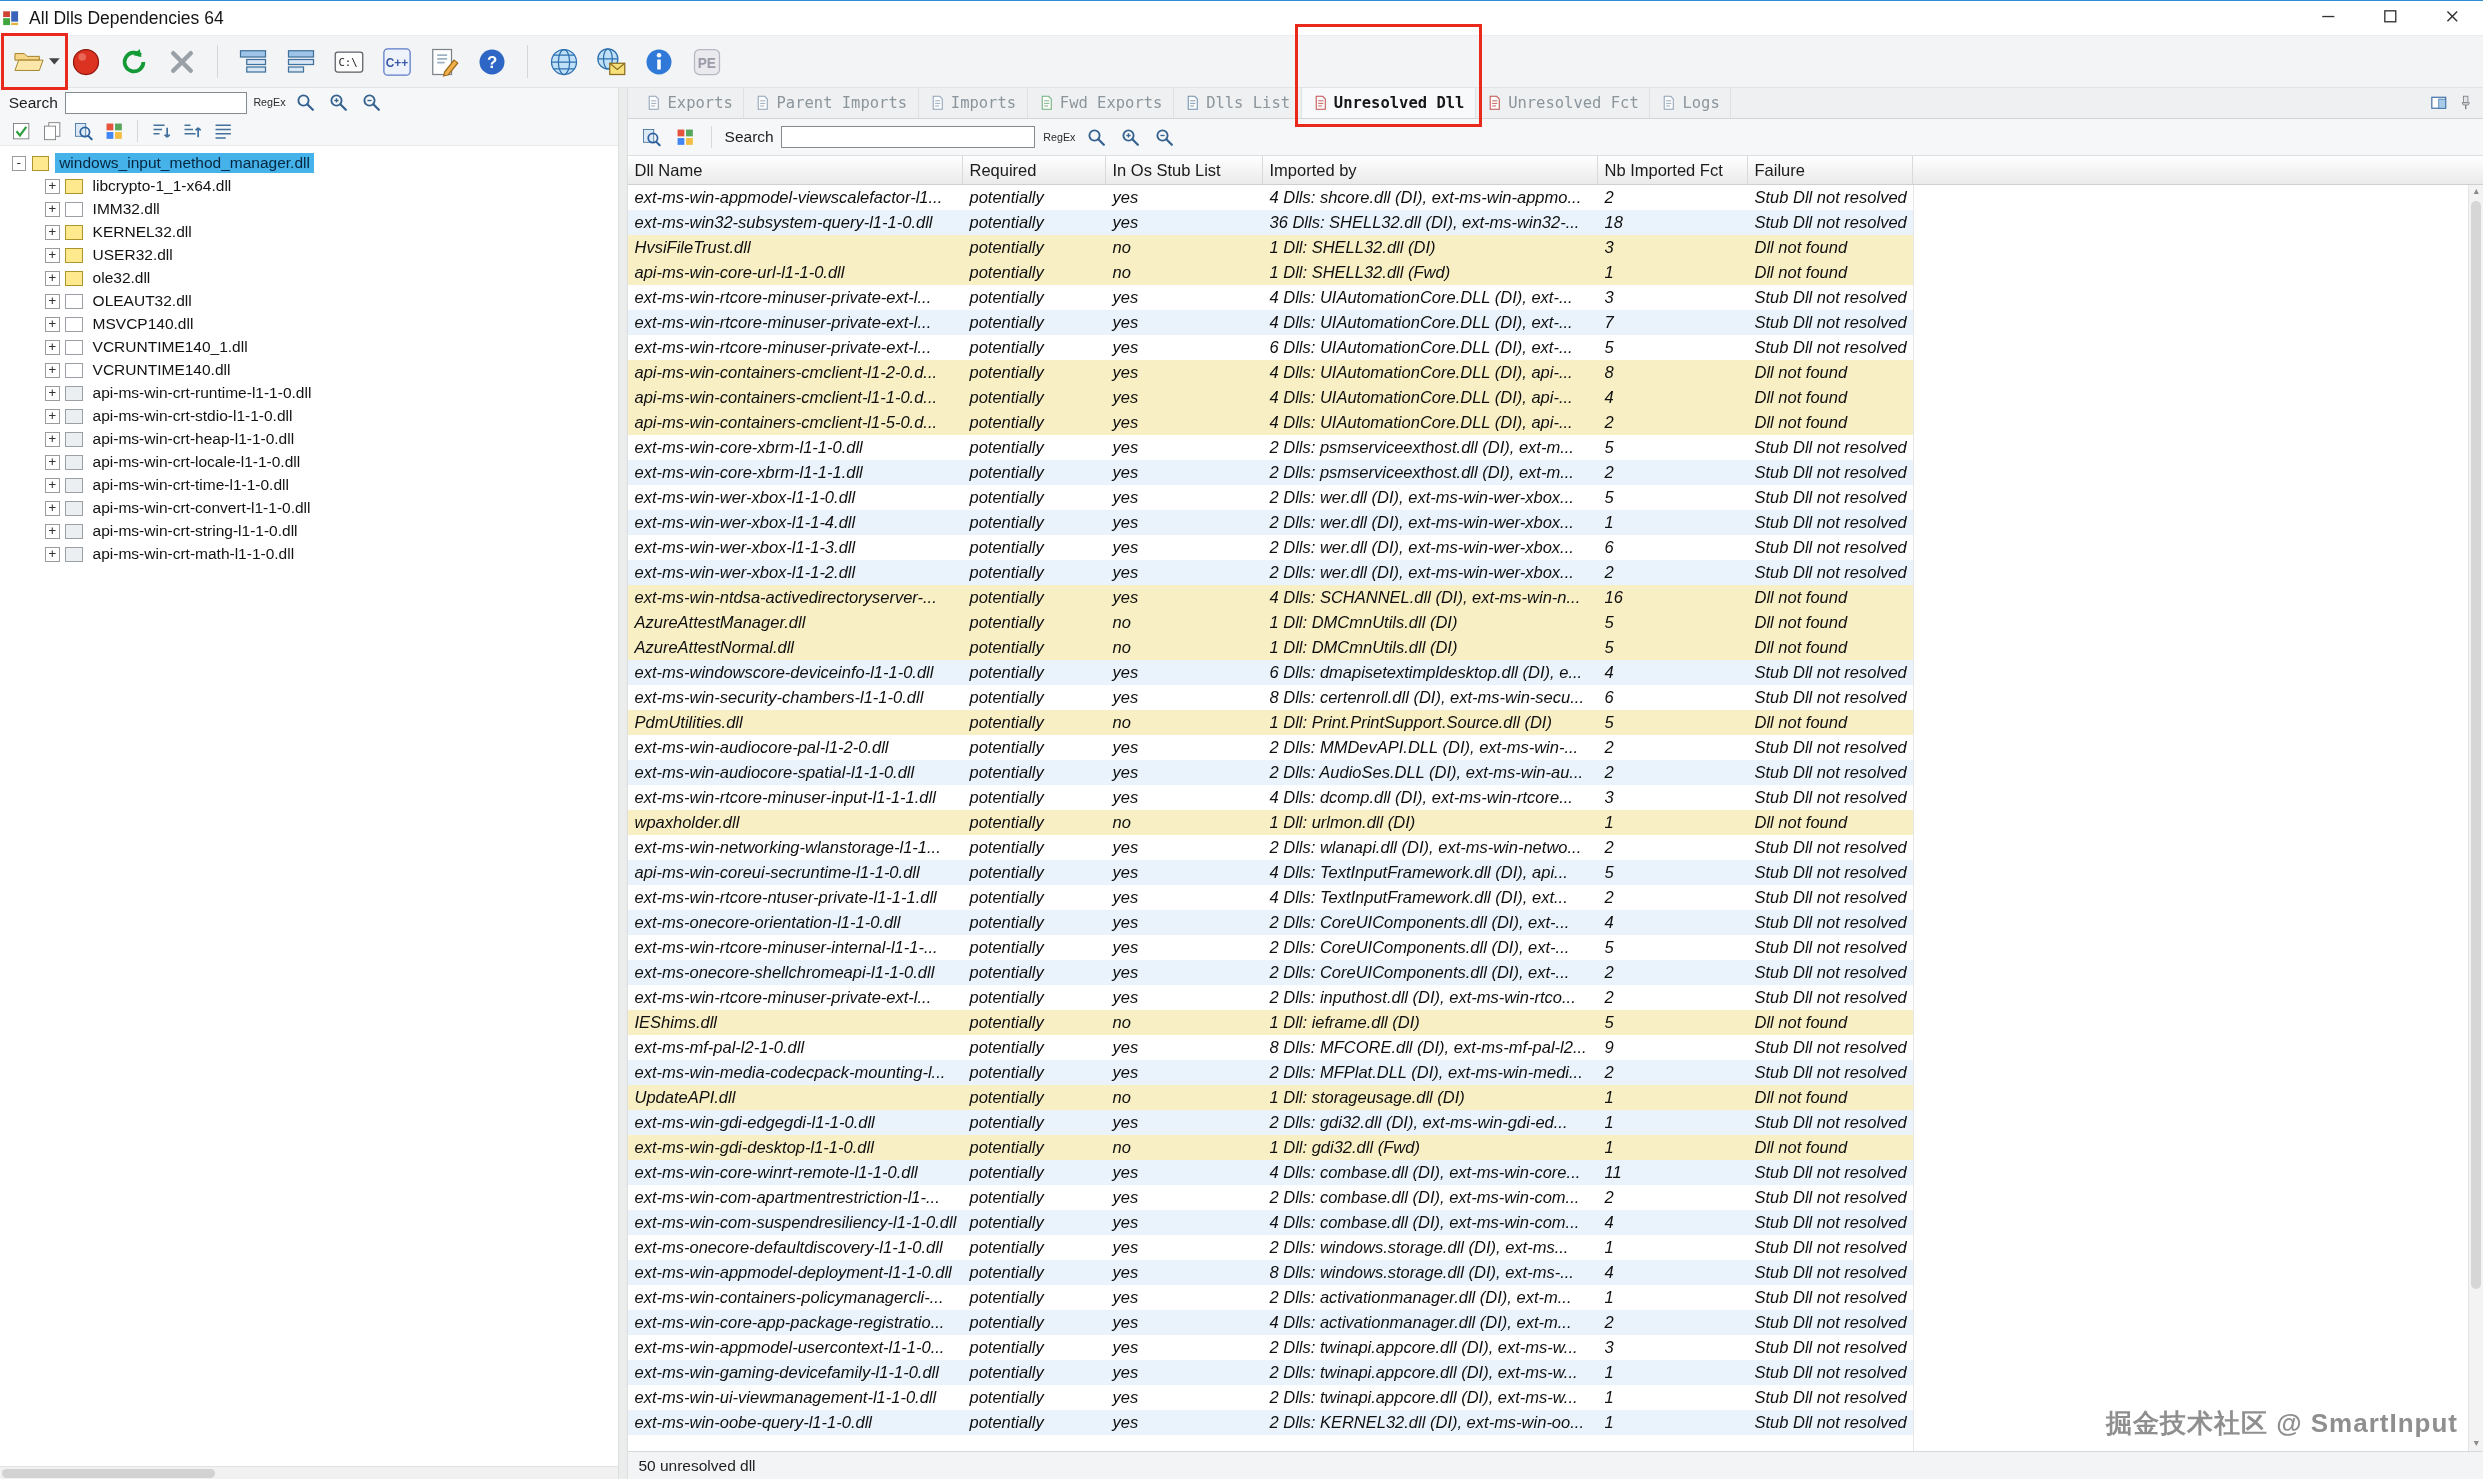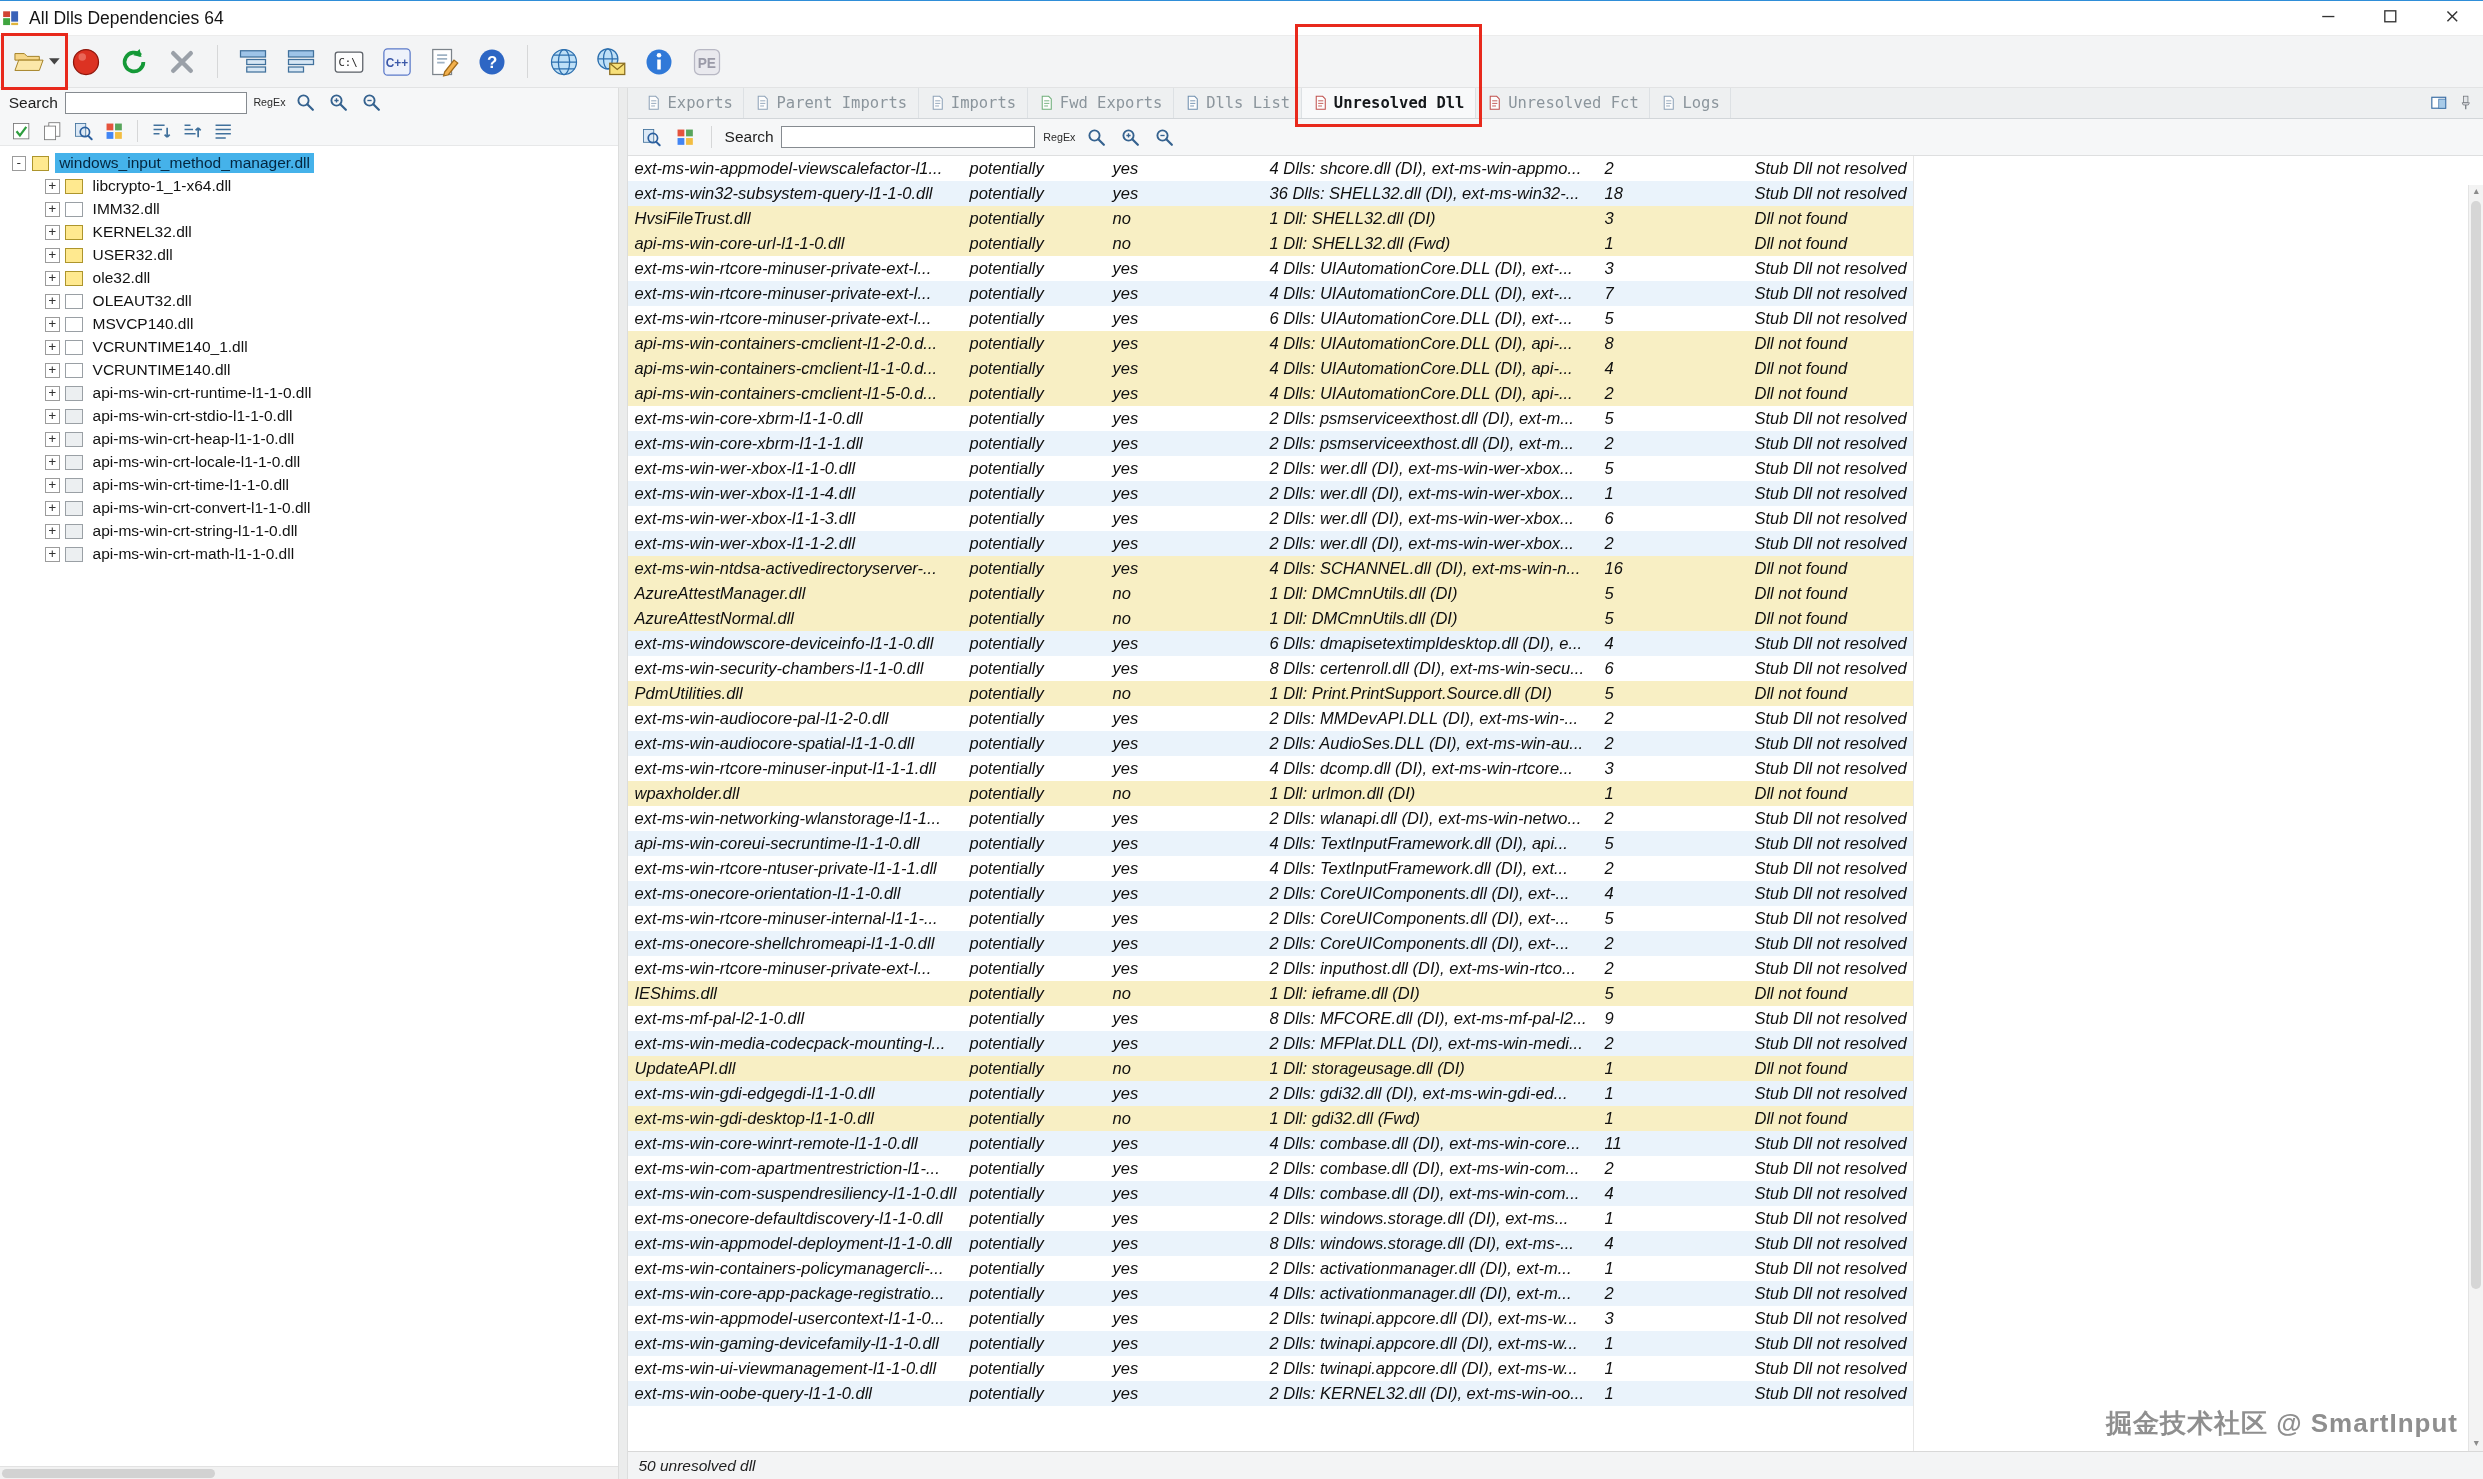--- a/index.html
+++ b/index.html
@@ -95,21 +95,21 @@
     width: 1px; background: #e6e6e6; }
   .grid-row { display: flex; width: 1285px; height: 25px; line-height: 25px; font-size: 16.5px;
     color: #0f0f0f; background: #fff; font-style: italic; }
   .grid-row.even { background: #eaf3fb; }
   .grid-row.yellow { background: #f8efc4; }
   .cell { flex: none; overflow: hidden; white-space: nowrap; padding: 0 6.8px; }
   .c0 { width: 335px; } .c1 { width: 143px; } .c2 { width: 157px; }
   .c3 { width: 335px; } .c4 { width: 150px; } .c5 { width: 165px; }
 
   .grid-status { height: 29px; flex: none; background: #f3f4f5; border-top: 1px solid #d8d8d8;
-    display: flex; align-items: center; padding: 0 10.7px; font-size: 15.5px; color: #1e1e1e; font-style: italic; }
+    display: flex; align-items: center; padding: 0 10.7px; font-size: 15.5px; color: #1e1e1e; }
 
   .vscroll { position: absolute; right: 0; top: 97px; bottom: 29px; width: 14.6px;
     background: #f3f3f3; border-left: 1px solid #e3e3e3; z-index: 6; }
   .vscroll .arrow { position: absolute; left: 0; width: 13.6px; height: 13.6px; color: #8b8b8b;
     font-size: 8.7px; text-align: center; line-height: 13.6px; }
   .vscroll .arrow.up { top: 0; } .vscroll .arrow.down { bottom: 0; }
   .vscroll .thumb { position: absolute; left: 1.9px; top: 15.5px; width: 9.7px; height: 86%;
     background: #d6d6d6; border-radius: 4.9px; }
 
   
@@ -617,20 +617,28 @@
           </span>
         <span class="mini-btn">
             <svg viewBox="0 0 24 24">
               <circle cx="10" cy="10" r="6" fill="none" stroke="#35628f" stroke-width="2.2"></circle>
               <path d="M14.5 14.5L21 21" stroke="#35628f" stroke-width="2.6" stroke-linecap="round"></path>
               <path d="M7.5 10h5" stroke="#35628f" stroke-width="1.6"></path>
             </svg>
           </span>
       </div>
 
+      <div class="grid-header" id="grid-header">
+          <div class="cell c0">Dll Name</div>
+          <div class="cell c1">Required</div>
+          <div class="cell c2">In Os Stub List</div>
+          <div class="cell c3">Imported by</div>
+          <div class="cell c4">Nb Imported Fct</div>
+          <div class="cell c5">Failure</div>
+        </div>
       <div class="grid-body" id="grid-body">
           <div class="grid-row odd">
             <div class="cell c0">ext-ms-win-appmodel-viewscalefactor-l1...</div>
             <div class="cell c1">potentially</div>
             <div class="cell c2">yes</div>
             <div class="cell c3">4 Dlls: shcore.dll (DI), ext-ms-win-appmo...</div>
             <div class="cell c4">2</div>
             <div class="cell c5">Stub Dll not resolved</div>
           </div>
           <div class="grid-row even">

